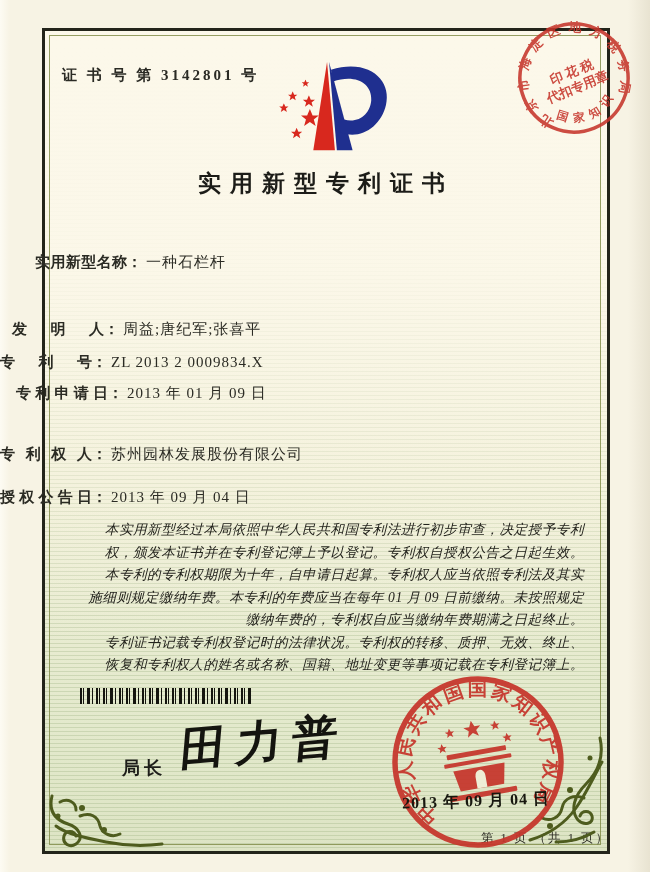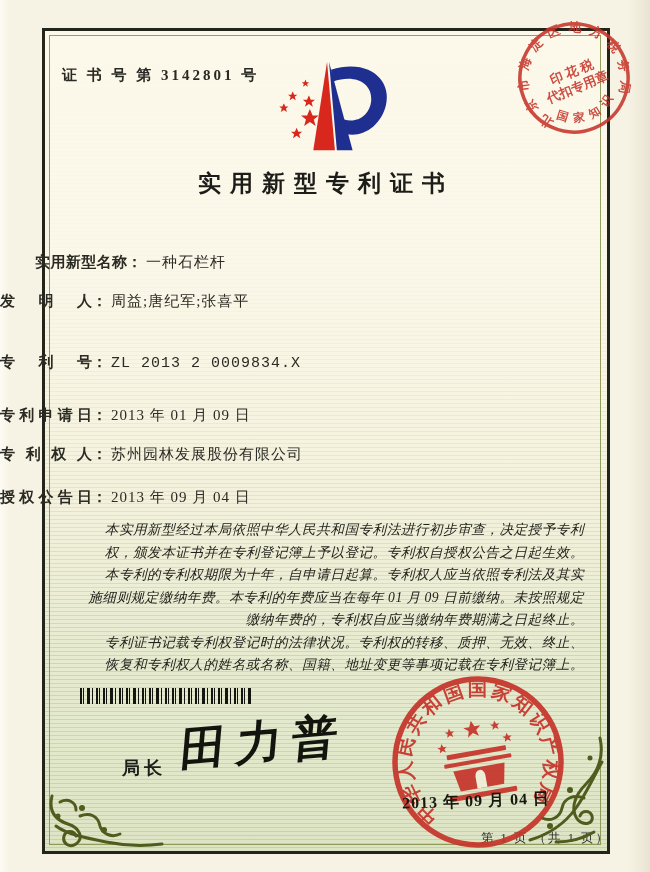--- a/index.html
+++ b/index.html
@@ -13,21 +13,21 @@
     border:3px solid #23241a; box-sizing:border-box;
     background:
       linear-gradient(180deg, rgba(252,248,234,1) 0%, rgba(252,248,234,0.9) 28%, rgba(250,246,228,0.4) 55%, rgba(244,243,220,0) 75%),
       repeating-linear-gradient(180deg, rgba(116,146,88,0.22) 0 1px, rgba(0,0,0,0) 1px 4px),
       linear-gradient(180deg, #f9f5e3 0%, #f0efd8 55%, #e3e9cc 85%, #dde4c4 100%);
   }
   .inner-line{position:absolute; left:49px; top:35px; width:552px; height:810px; border:1px solid #7c8741; box-sizing:border-box; opacity:.8;}
   .cert-number{position:absolute; left:62px; top:66px; font-size:15px; letter-spacing:3px; color:#2a2a24; font-weight:600;}
   .title{position:absolute; left:42px; top:168px; width:568px; text-align:center; font-size:23px; font-weight:700; letter-spacing:9px; color:#1c1c18;}
   .field{position:absolute; left:0; font-size:15px; color:#2b2b24; white-space:nowrap;}
-  .f0{top:253px;padding-left:35px;} .f1{top:292px;} .f2{top:353px;font-family:Liberation Mono, monospace;} .f3{top:406px;} .f4{top:445px;} .f5{top:488px;}
+  .f0{top:253px;padding-left:35px;} .f1{top:320px;padding-left:12px;} .f2{top:353px;} .f3{top:384px;padding-left:16px;} .f4{top:445px;} .f5{top:488px;}
   .field .lab{display:inline-block; width:92px; text-align:justify; text-align-last:justify; font-weight:600;}
   .field .col{font-weight:600;}
   .field .val{padding-left:4px; letter-spacing:1px; font-weight:500;}
   .paras{position:absolute; left:76px; top:519px; width:508px; font-size:13.6px; line-height:1.66; color:#23231d; font-style:italic;}
   .paras p{margin:0; text-indent:2em; letter-spacing:0.5px;text-align:right;}
   .barcode{
     position:absolute; left:80px; top:688px; width:172px; height:16px;
     background:repeating-linear-gradient(90deg,
       #15150f 0 2px, transparent 2px 3px,
       #15150f 3px 4px, transparent 4px 7px,

